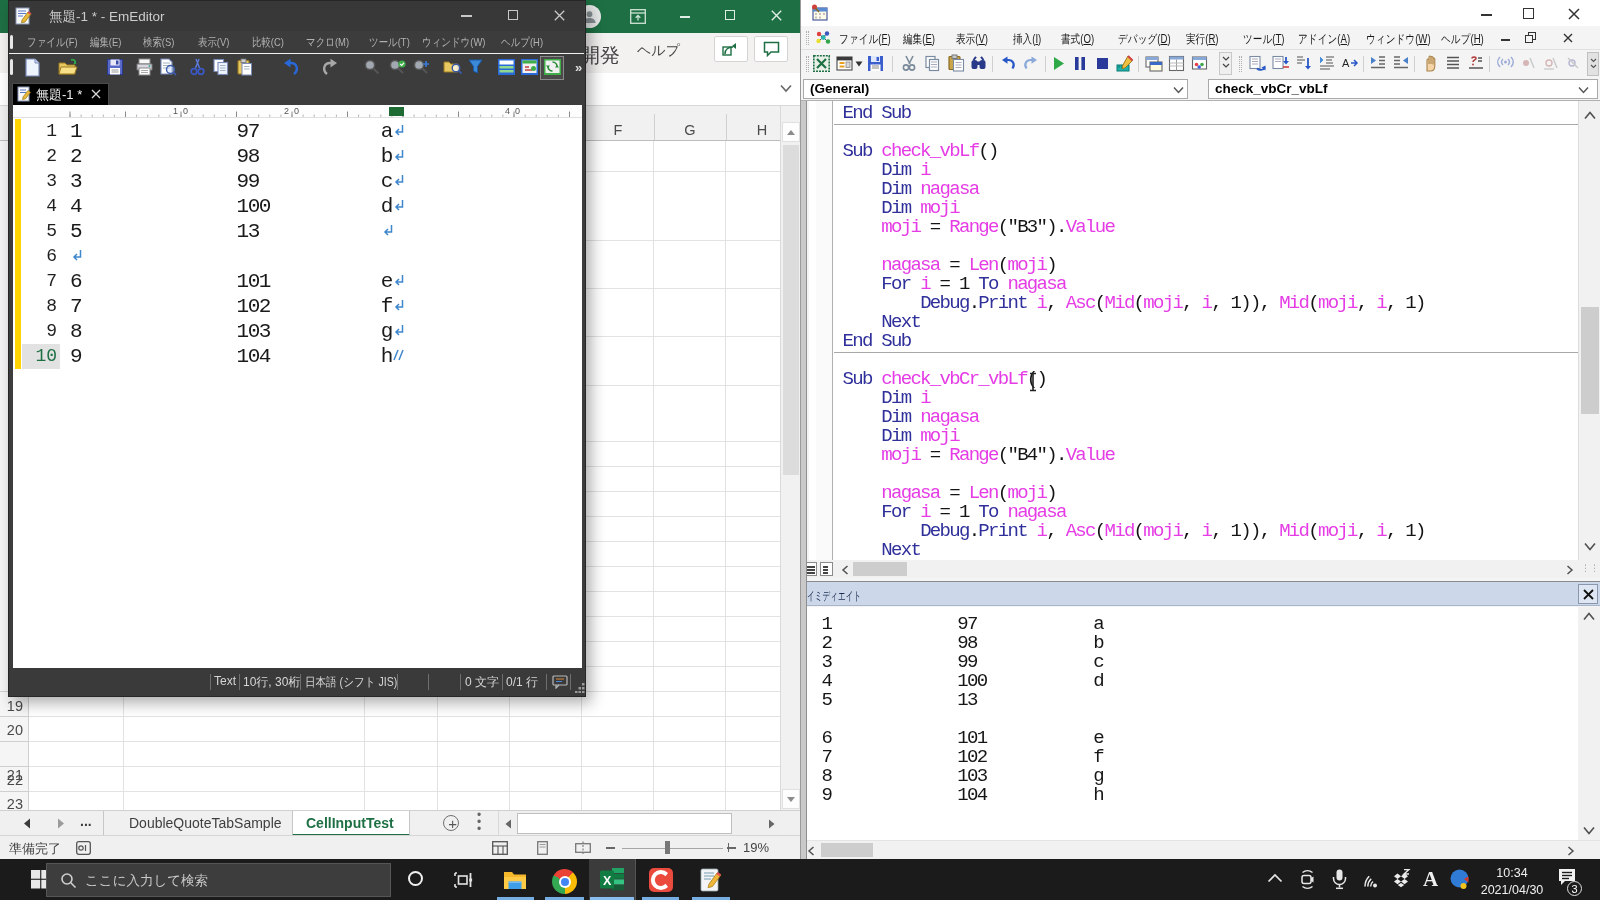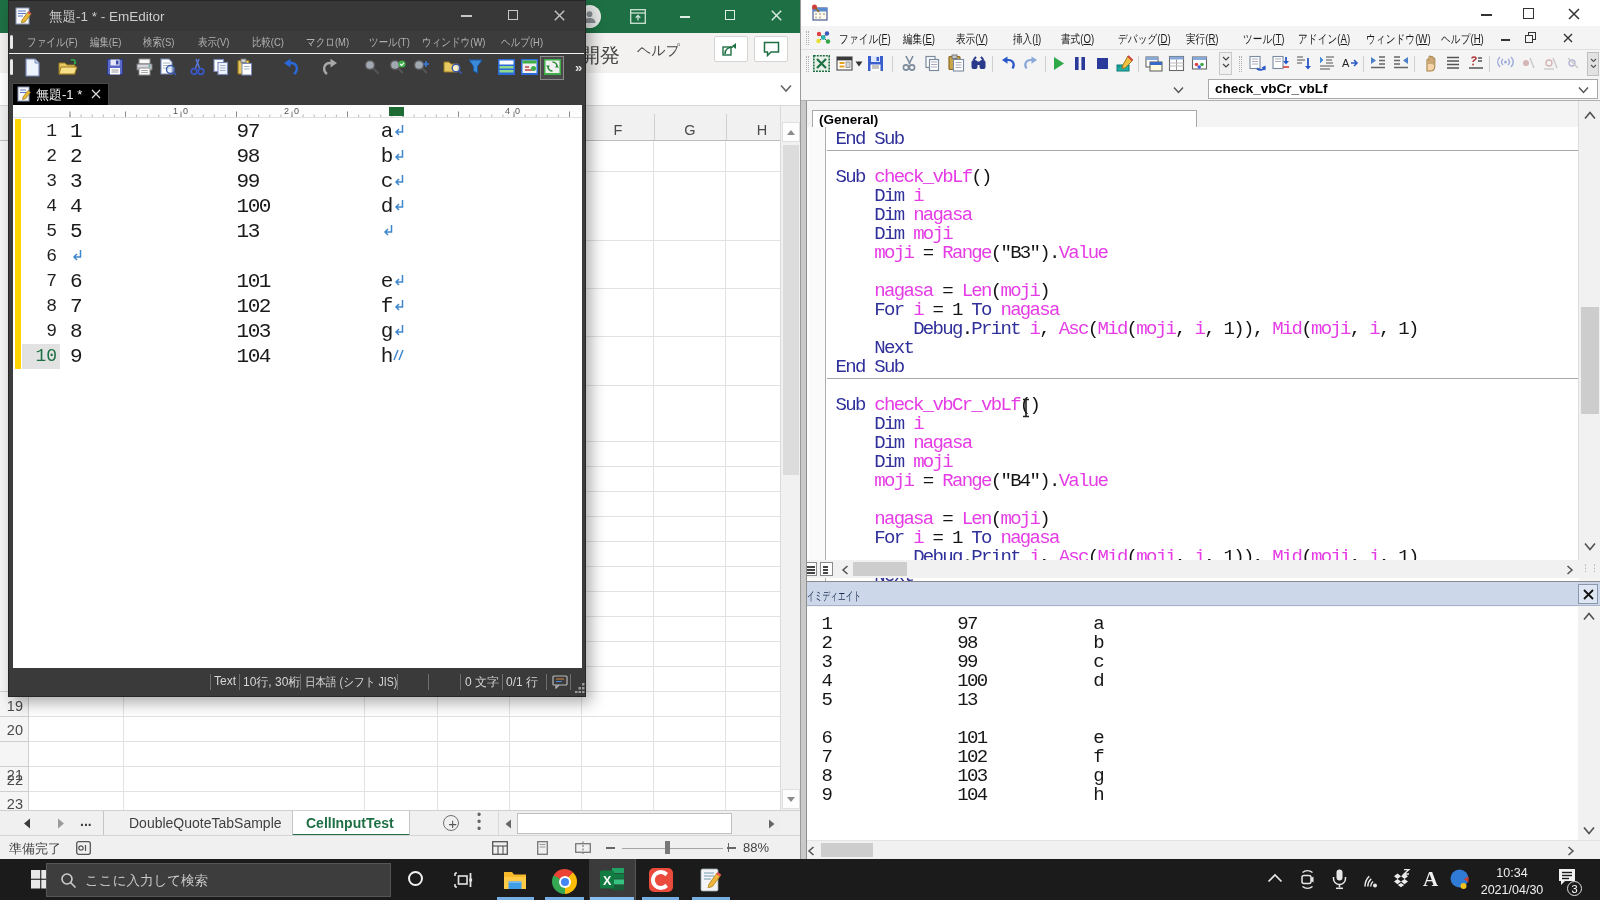--- a/index.html
+++ b/index.html
@@ -22,21 +22,21 @@
 #xl-tabbar { position:absolute; left:0; top:810px; width:800px; height:25px; background:#f0f0f0; border-top:1px solid #d0d0d0; font-size:14px; color:#444; }
 #xl-status { position:absolute; left:0; top:835px; width:800px; height:24px; background:#f0f0f0; border-top:1px solid #d5d5d5; font-size:13px; color:#444; }
 
 #vba { position:absolute; left:800px; top:0; width:800px; height:859px; background:#f4f4f4; border-left:1px solid #9a9a9a; overflow:hidden; }
 #vba-title { position:absolute; left:0; top:0; width:800px; height:26px; background:#fff; }
 #vba-menu { position:absolute; left:0; top:26px; width:800px; height:24px; background:#f4f4f4; border-bottom:1px solid #e0e0e0; }
 .vmenu { position:absolute; top:5px; font-size:12px; color:#1a1a1a; transform:scaleX(0.8); transform-origin:left center; white-space:nowrap; }
 #vba-tools { position:absolute; left:0; top:50px; width:800px; height:27px; background:#f4f4f4; }
 #vba-combos { position:absolute; left:0; top:77px; width:800px; height:24px; background:#f4f4f4; border-bottom:1px solid #b0b0b0; }
 .combo { position:absolute; top:2px; height:20px; background:#fff; border:1px solid #a9a9a9; font-size:13.5px; font-weight:bold; color:#000; padding:1px 6px 0 6px; }
-#vba-code { position:absolute; left:1px; top:101px; width:777px; height:459px; background:#fff; overflow:hidden;margin-top:26px; }
+#vba-code { position:absolute; left:8px; top:101px; width:777px; height:459px; background:#fff; overflow:hidden; }
 #vba-margin { position:absolute; left:7px; top:0; width:17px; height:459px; background:#fafafa; border-right:1px solid #b0b0b0; }
 #code-pre { position:absolute; left:33.5px; top:3px; font-family:"Liberation Mono",monospace; font-size:19px; letter-spacing:-1.7px; line-height:19px; color:#141414; white-space:pre; }
 .kw { color:#30309b; }
 .id { color:#e53ce5; }
 #vba-code-vs { position:absolute; left:777px; top:101px; width:23px; height:459px; background:#f1f1f1; border-left:1px solid #dcdcdc; }
 #vba-code-hs { position:absolute; left:0; top:560px; width:800px; height:18px; background:#f1f1f1; }
 #imm-title { position:absolute; left:0; top:581px; width:800px; height:25px; background:#ccd8ea; border-top:1px solid #8a8a8a; border-bottom:1px solid #a8b4c8; font-size:12px; color:#1c2c50; }
 #imm-body { position:absolute; left:0; top:607px; width:777px; height:233px; background:#fff; }
 #imm-pre { position:absolute; left:20.5px; top:8px; font-family:"Liberation Mono",monospace; font-size:19px; letter-spacing:-1.7px; line-height:19px; color:#161616; white-space:pre; }
 #imm-vs { position:absolute; left:777px; top:607px; width:23px; height:233px; background:#f1f1f1; }
@@ -203,21 +203,21 @@
         </svg>
     <svg class="abs" style="left:575px;top:5px" width="16" height="14" viewBox="0 0 16 14">
           <rect x="0.7" y="2.7" width="14.6" height="8.6" fill="none" stroke="#777" stroke-width="1.3"></rect>
           <path d="M8 0.5 L8 13.5" stroke="#777" stroke-width="1.1" stroke-dasharray="2 1.5"></path>
         </svg>
     <div class="abs" style="left:606px;top:11px;width:9px;height:1.8px;background:#666;"></div>
     <div class="abs" style="left:622px;top:11.5px;width:101px;height:1.4px;background:#a6a6a6;"></div>
     <div class="abs" style="left:665px;top:5px;width:4.5px;height:13px;background:#777;"></div>
     <div class="abs" style="left:727px;top:11px;width:9px;height:1.8px;background:#666;"></div>
     <div class="abs" style="left:727.5px;top:7.4px;width:1.8px;height:9px;background:#666;"></div>
-    <div class="abs" style="left:743px;top:4px;">88%</div>
+    <div class="abs" style="left:743px;top:4px;">19%</div>
   </div>
 </div>
 
 <div id="vba">
   <div id="vba-title">
     <svg class="abs" style="left:10px;top:4px" width="17" height="17" viewBox="0 0 17 17">
           <rect x="2" y="4" width="14" height="12" fill="#fffbe8" stroke="#4a5a9a" stroke-width="1.2"></rect>
           <rect x="2" y="4" width="14" height="3.5" fill="#5a8ad0"></rect>
           <rect x="4" y="9" width="2" height="2" fill="#c0c0c0"></rect>
           <rect x="8" y="9" width="2" height="2" fill="#c0c0c0"></rect>
@@ -438,21 +438,21 @@
           <circle cx="7" cy="8" r="3" fill="none" stroke="#5858a8" stroke-width="1.4"></circle>
           <path d="M3 3 L13 13" stroke="#888" stroke-width="1.4"></path>
         </svg>
     <div class="abs" style="left:786px;top:2px;width:12px;height:24px;background:#e2e2e2;border:1px solid #c0c0c0;"></div>
     <svg class="abs" style="left:789px;top:8px" width="7" height="12" viewBox="0 0 7 12">
           <path d="M1 1 L3.5 3.5 L6 1" fill="none" stroke="#555" stroke-width="1.1"></path>
           <path d="M1 7 L3.5 9.5 L6 7" fill="none" stroke="#555" stroke-width="1.1"></path>
         </svg>
   </div>
   <div id="vba-combos">
-    <div class="combo" style="left:11px;width:385px;margin-top:31px;">(General)</div>
+    <div class="combo" style="left:2px;width:385px;">(General)</div>
     <svg class="abs" style="left:372px;top:9px" width="11" height="8" viewBox="0 0 11 8">
           <path d="M1 1.5 L5.5 6.5 L10 1.5" fill="none" stroke="#555" stroke-width="1.4"></path>
         </svg>
     <div class="combo" style="left:407px;width:390px;">check_vbCr_vbLf</div>
     <svg class="abs" style="left:777px;top:9px" width="11" height="8" viewBox="0 0 11 8">
           <path d="M1 1.5 L5.5 6.5 L10 1.5" fill="none" stroke="#555" stroke-width="1.4"></path>
         </svg>
   </div>
   <div class="abs" style="left:0;top:101px;width:6px;height:758px;background:#c9c9c9;border-right:1px solid #8f8f8f;z-index:5;"></div>
   <div id="vba-code">

